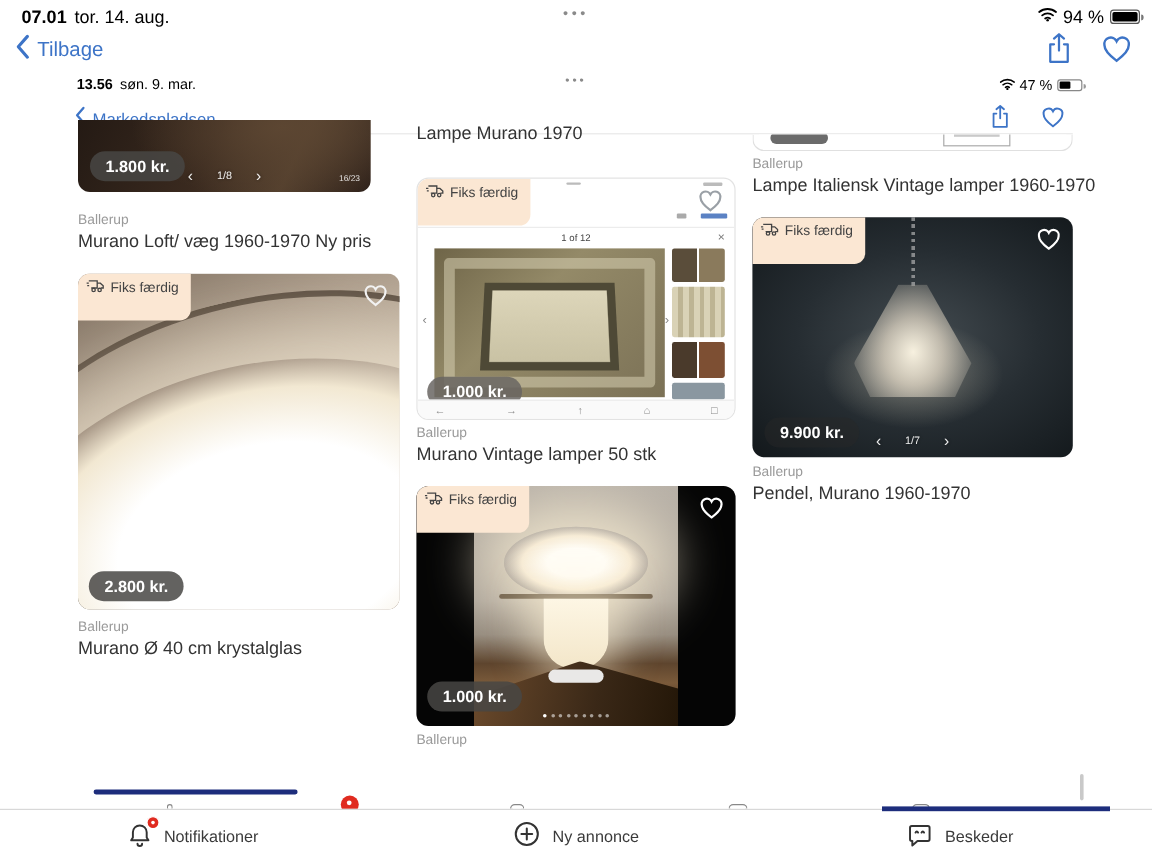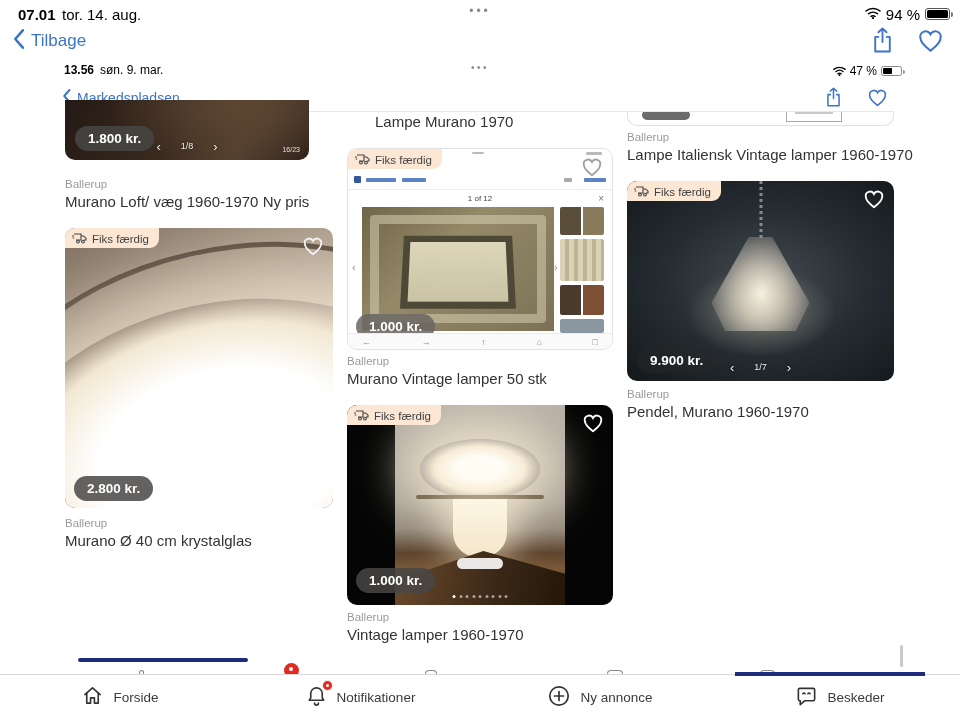--- a/index.html
+++ b/index.html
@@ -35,21 +35,21 @@
   .nav-icons-i { position:absolute; right:72px; top:86px; display:flex; gap:24px; align-items:center; }
 
   
   .hairline-top { position:absolute; left:65px; top:111px; width:829px; height:1px; background:#e8e8e8; }
   .card { position:absolute; border-radius:10px; overflow:hidden; cursor:pointer; }
   .loc { position:absolute; font-size:11.5px; color:#9a9a9a; }
   .title { position:absolute; font-size:15px; color:#333; }
   .pill { position:absolute; background:rgba(72,70,68,.85); color:#fff; font-weight:bold; font-size:13.5px;
           padding:5px 13px; border-radius:17px; white-space:nowrap; }
   .fiks { position:absolute; top:0; left:0; background:#fbe7d3; border-radius:9px 0 9px 0;
-          padding:4px 10px 2px 7px; font-size:11.5px; color:#444; display:flex; align-items:center; gap:5px; z-index:3; }
+          padding:4px 10px 20px 7px; font-size:11.5px; color:#444; display:flex; align-items:center; gap:5px; z-index:3; }
   .heart-ov { position:absolute; top:8px; right:9px; z-index:3; }
   .car { position:absolute; bottom:9px; left:50%; transform:translateX(-50%); color:#fff; font-size:9px;
          display:flex; gap:20px; align-items:center; opacity:.92; text-shadow:0 0 3px rgba(0,0,0,.6); }
   .car .arr { font-size:13px; line-height:9px; }
   .counter { position:absolute; right:9px; bottom:7px; color:#fff; font-size:7px; opacity:.85; }
 
   
   .cardA { left:65px; top:100px; width:244px; height:60px; border-radius:0 0 10px 10px;
            background: radial-gradient(ellipse 180px 90px at 70% 10%, #5c4632 0%, rgba(92,70,50,0) 70%),
                        linear-gradient(115deg,#241a14,#3a2a1f 45%,#54402e 72%,#2e211a); }
@@ -239,21 +239,21 @@
     <span class="heart-ov"><svg width="22" height="20" viewBox="0 0 24 22" fill="none" stroke="#f2f2f2" stroke-width="2">
           <path d="M12 20c-.6-.5-9-6.2-9-11.4A4.8 4.8 0 0 1 12 5.5 4.8 4.8 0 0 1 21 8.6C21 13.8 12.6 19.5 12 20z"></path>
         </svg></span>
     <div class="lampB-rim"></div>
     <div class="lampB-disc"></div>
     <span class="pill" style="left:9px; bottom:7px;">2.800 kr.</span>
   </div>
   <span class="loc" style="left:65px; top:517px;">Ballerup</span>
   <span class="title" style="left:65px; top:532px;">Murano Ø 40 cm krystalglas</span>
 
-  <span class="title" style="left:347px; top:113px;margin-left:28px;">Lampe Murano 1970</span>
+  <span class="title" style="left:347px; top:103px;">Lampe Murano 1970</span>
 
   <div class="card cardC">
     <span class="fiks">
       <span><svg width="15" height="12" viewBox="0 0 15 12" fill="none" stroke="#444" stroke-width="1.1">
             <path d="M2 2h7v6H4"></path>
             <path d="M9 4h2.6L14 6.2V8h-2"></path>
             <circle cx="6" cy="9.6" r="1.4"></circle>
             <circle cx="11" cy="9.6" r="1.4"></circle>
             <path d="M0 4h2M.7 6h1.6"></path>
           </svg></span>
@@ -326,21 +326,20 @@
         <i></i>
         <i></i>
         <i></i>
         <i></i>
         <i></i>
         <i></i>
         <i></i>
       </span>
   </div>
   <span class="loc" style="left:347px; top:611px;">Ballerup</span>
-  <span class="title" style="left:347px; top:626px;">Vintage lamper 1960-1970</span>
 
   <div class="fragcard">
     <span class="frag-pill"></span>
     <span class="frag-btn">
         <i></i>
       </span>
   </div>
   <span class="loc" style="left:627px; top:131px;">Ballerup</span>
   <span class="title" style="left:627px; top:146px;">Lampe Italiensk Vintage lamper 1960-1970</span>
 
@@ -377,27 +376,20 @@
       <i></i>
     </div>
   <div class="rem-frag" style="left:139px; width:5px;"></div>
   <div class="rem-frag" style="left:425px; width:12px;"></div>
   <div class="rem-frag" style="left:607px; width:16px;"></div>
   <div class="rem-frag" style="left:760px; width:15px; border-radius:8px 8px 0 0;"></div>
 
   <div class="tabbar">
     <div class="tab-indicator"></div>
     <div class="tab">
-      <span><svg width="23" height="23" viewBox="0 0 24 24" fill="none" stroke="#333" stroke-width="1.7" stroke-linecap="round" stroke-linejoin="round">
-            <path d="M4 11l8-7 8 7"></path>
-            <path d="M6 9.5V20h4v-5.5h4V20h4V9.5"></path>
-          </svg></span>
-      <span class="tl">Forside</span>
-    </div>
-    <div class="tab">
       <span class="bell-wrap"><svg width="23" height="23" viewBox="0 0 24 24" fill="none" stroke="#333" stroke-width="1.7" stroke-linecap="round" stroke-linejoin="round">
             <path d="M12 4a6 6 0 0 0-6 6v4.5L4.5 17h15L18 14.5V10a6 6 0 0 0-6-6z"></path>
             <path d="M10 20a2 2 0 0 0 4 0"></path>
           </svg><span class="bell-badge">
             <i></i>
           </span></span>
       <span class="tl">Notifikationer</span>
     </div>
     <div class="tab">
       <span><svg width="24" height="24" viewBox="0 0 24 24" fill="none" stroke="#333" stroke-width="1.7" stroke-linecap="round">

